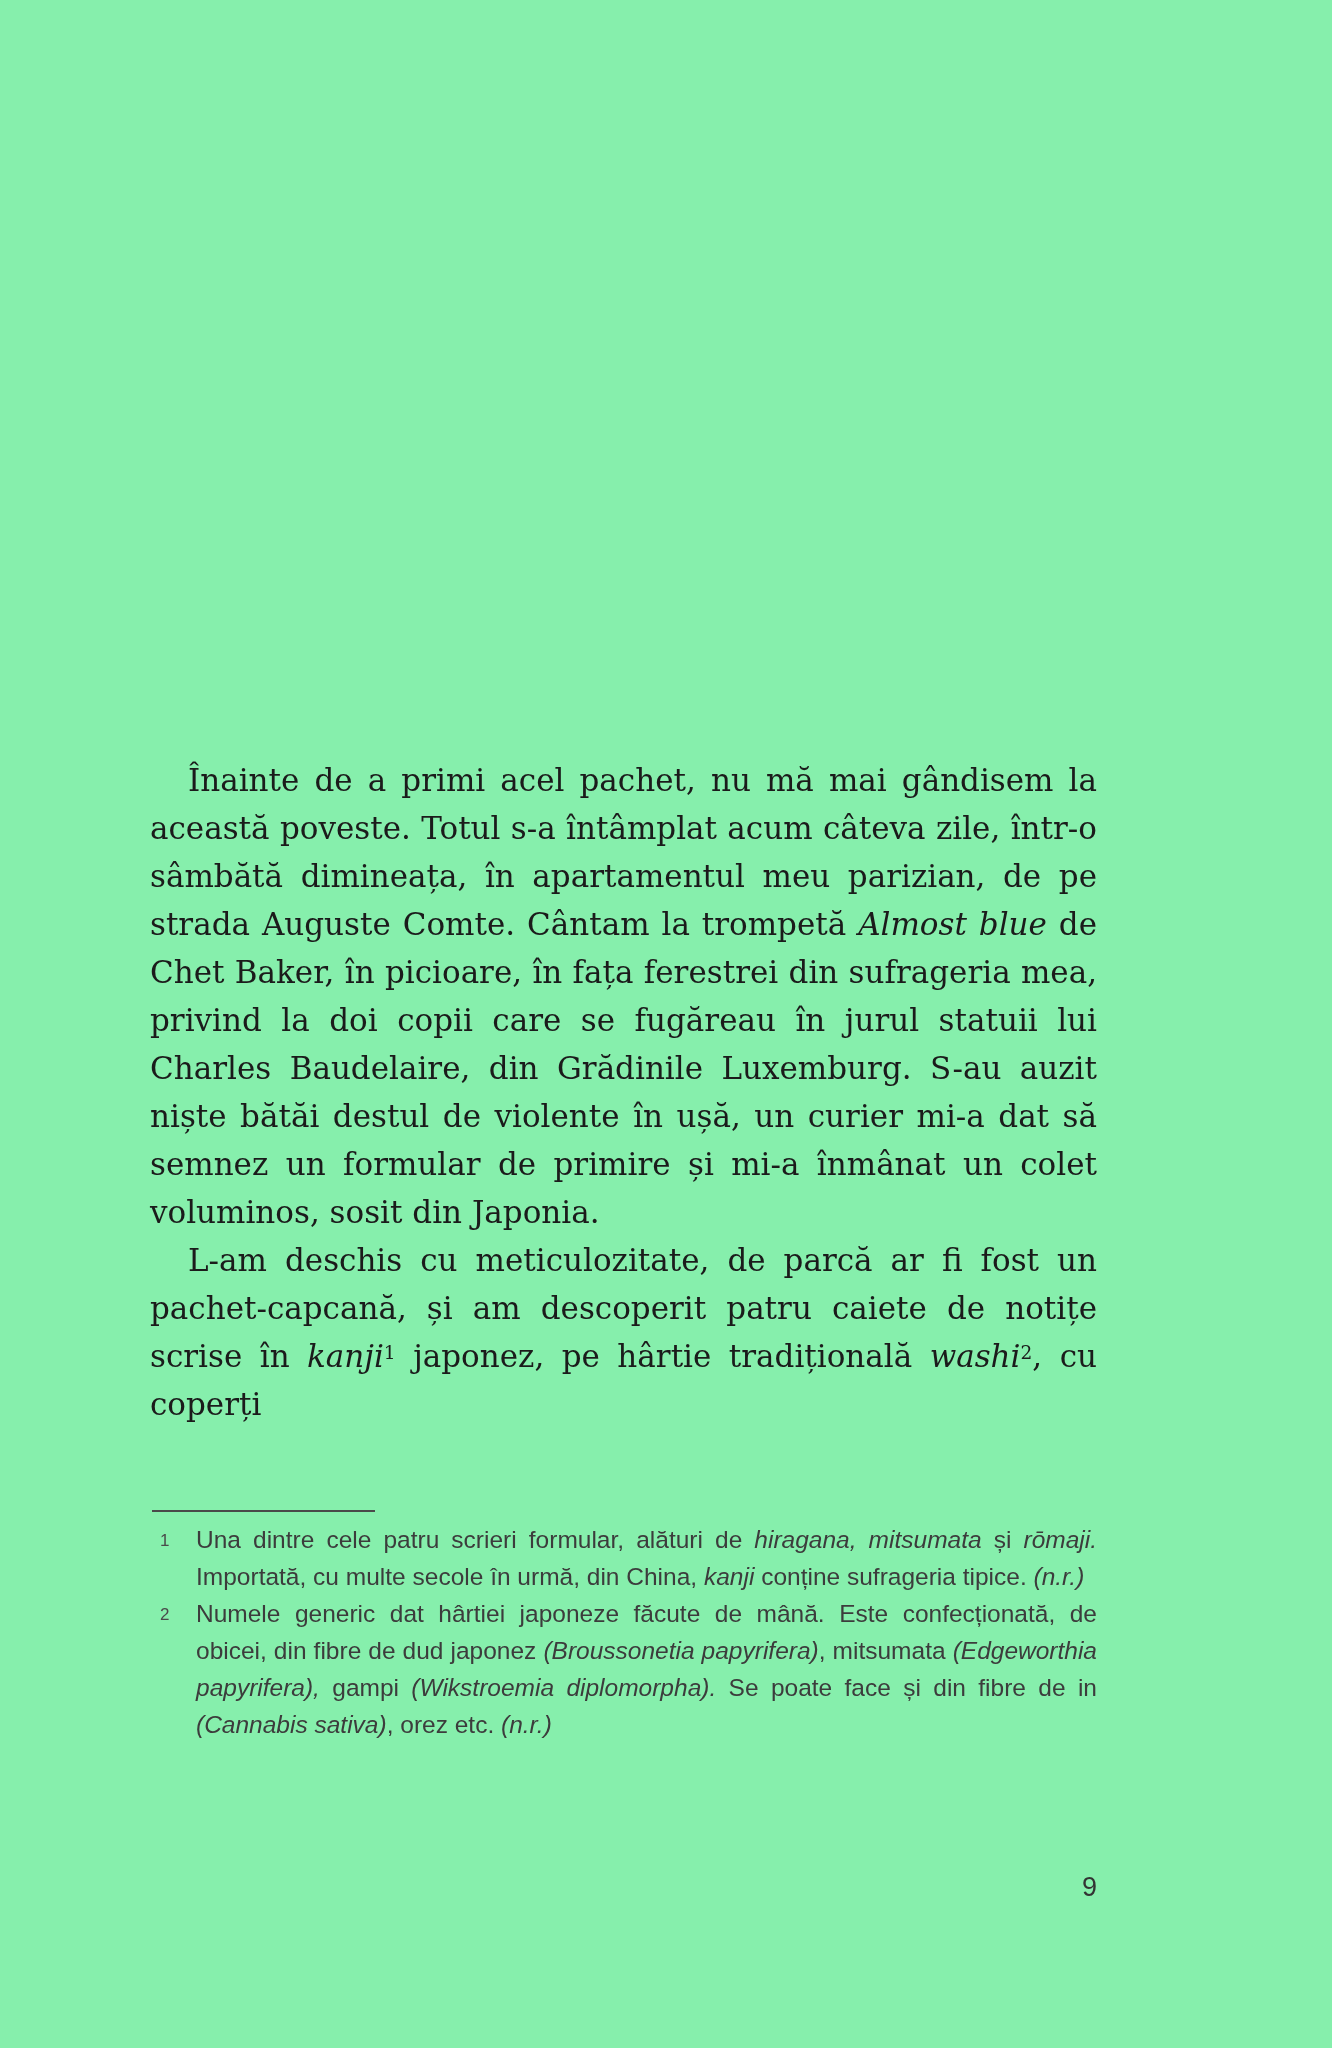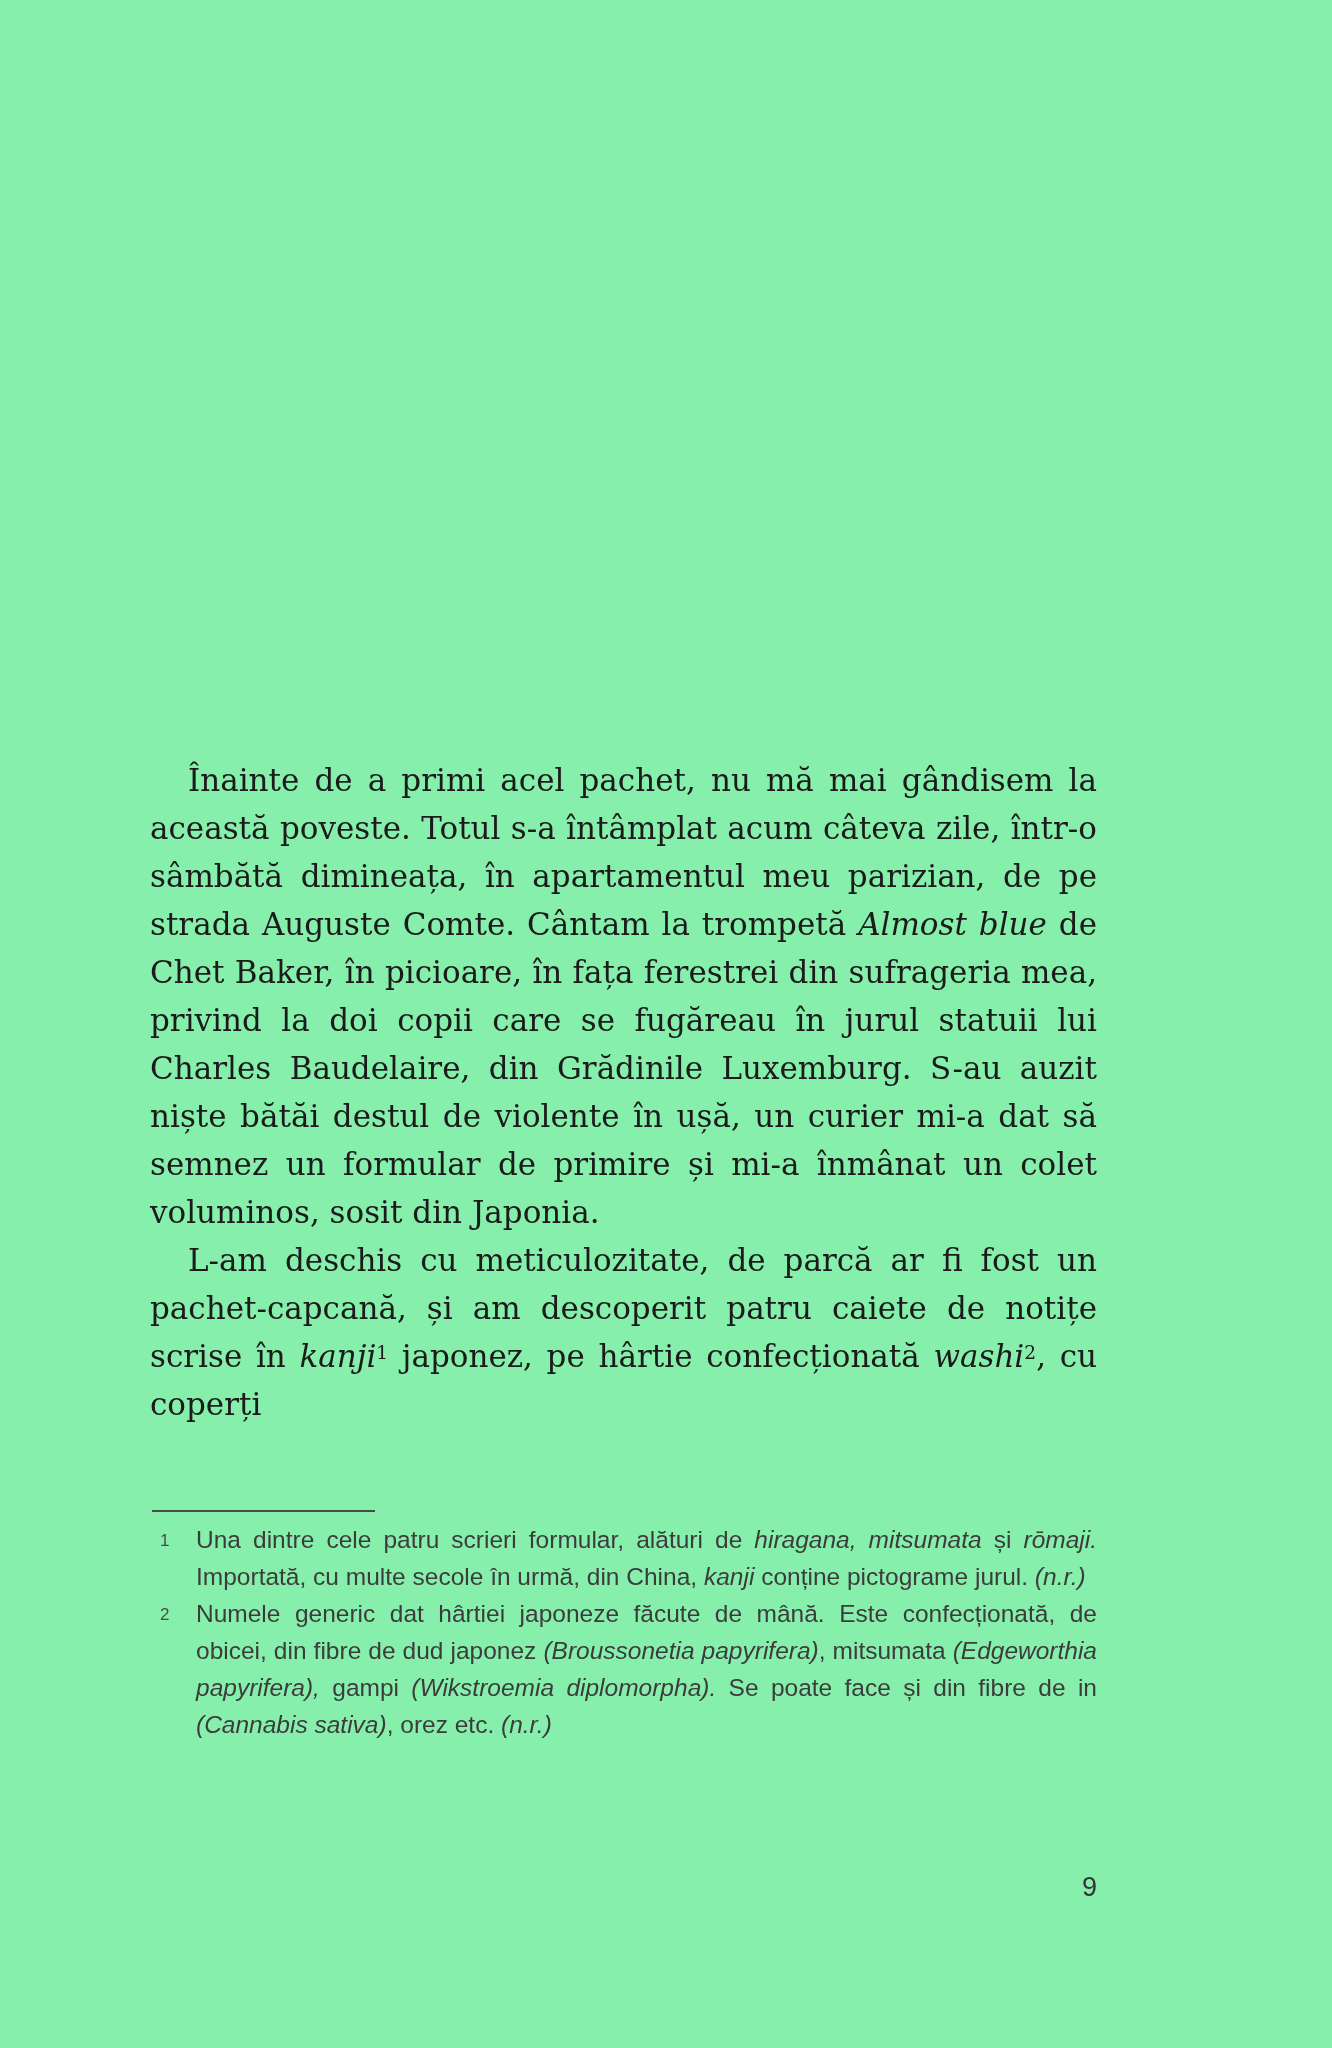--- a/index.html
+++ b/index.html
@@ -70,29 +70,29 @@
     color: #333333;
   }
 </style>
 </head>
 <body>
 
 <div class="page">
 
   <main class="body-text">
     <p class="para"><span>Înainte de a primi acel pachet, nu mă mai gândisem la această poveste. Totul s-a întâmplat acum câteva zile, într-o sâmbătă dimineața, în apartamentul meu parizian, de pe strada Auguste Comte. Cântam la trompetă </span><span class="it">Almost blue</span><span> de Chet Baker, în picioare, în fața ferestrei din sufrageria mea, privind la doi copii care se fugăreau în jurul statuii lui Charles Baudelaire, din Grădinile Luxemburg. S-au auzit niște bătăi destul de violente în ușă, un curier mi-a dat să semnez un formular de primire și mi-a înmânat un colet voluminos, sosit din Japonia.</span></p>
-    <p class="para"><span>L-am deschis cu meticulozitate, de parcă ar fi fost un pachet-capcană, și am descoperit patru caiete de notițe scrise în </span><span class="it">kanji</span><sup>1</sup><span> japonez, pe hârtie confecționată </span><span class="it">washi</span><sup>2</sup><span>, cu coperți</span></p>
+    <p class="para"><span>L-am deschis cu meticulozitate, de parcă ar fi fost un pachet-capcană, și am descoperit patru caiete de notițe scrise în </span><span class="it">kanji</span><sup>1</sup><span> japonez, pe hârtie tradițională </span><span class="it">washi</span><sup>2</sup><span>, cu coperți</span></p>
   </main>
 
   <div class="footnote-sep"></div>
 
   <section class="footnotes">
     <div class="footnote">
       <span class="fn-marker">1</span>
-      <span class="fn-text"><span>Una dintre cele patru scrieri formular, alături de </span><span class="it">hiragana, mitsumata</span><span> și </span><span class="it">rōmaji.</span><span> Importată, cu multe secole în urmă, din China, </span><span class="it">kanji</span><span> conține pictograme jurul. </span><span class="it">(n.r.)</span></span>
+      <span class="fn-text"><span>Una dintre cele patru scrieri formular, alături de </span><span class="it">hiragana, mitsumata</span><span> și </span><span class="it">rōmaji.</span><span> Importată, cu multe secole în urmă, din China, </span><span class="it">kanji</span><span> conține sufrageria tipice. </span><span class="it">(n.r.)</span></span>
     </div>
     <div class="footnote">
       <span class="fn-marker">2</span>
       <span class="fn-text"><span>Numele generic dat hârtiei japoneze făcute de mână. Este confecționată, de obicei, din fibre de dud japonez </span><span class="it">(Broussonetia papyrifera)</span><span>, mitsumata </span><span class="it">(Edgeworthia papyrifera),</span><span> gampi </span><span class="it">(Wikstroemia diplomorpha).</span><span> Se poate face și din fibre de in </span><span class="it">(Cannabis sativa)</span><span>, orez etc. </span><span class="it">(n.r.)</span></span>
     </div>
   </section>
 
   <div class="page-number">9</div>
 
 </div>

